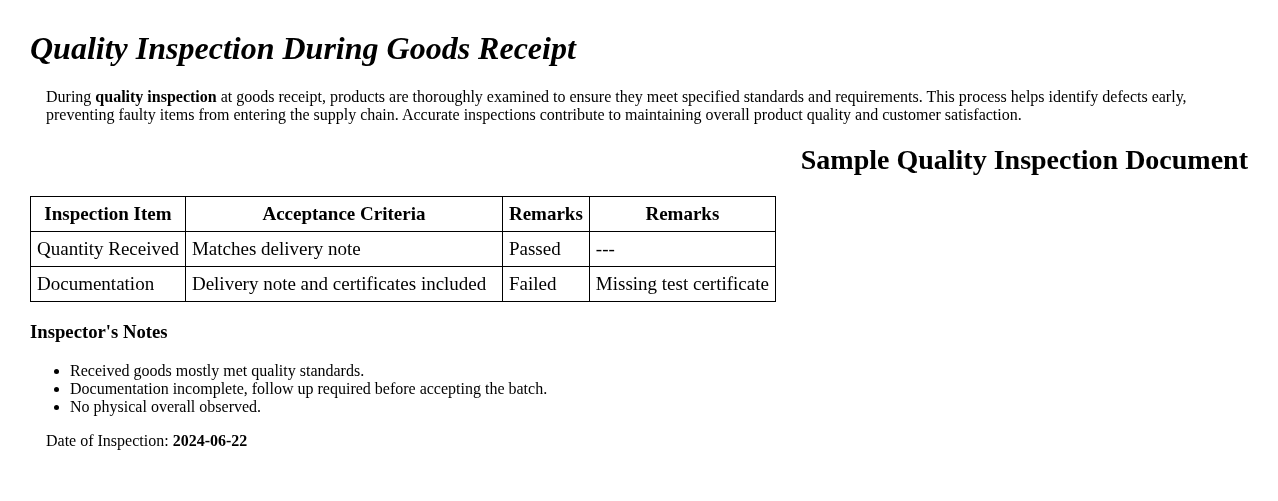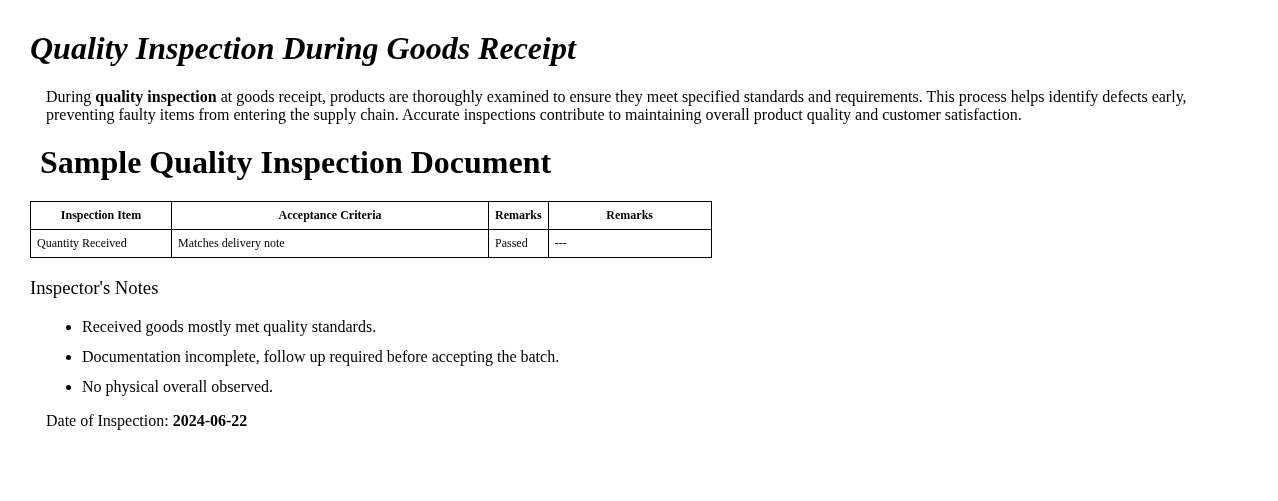--- a/index.html
+++ b/index.html
@@ -12,57 +12,58 @@
     font-family: "Liberation Serif", "DejaVu Serif", serif;
     font-size: 16px;
   }
   h1 {
     font-size: 32px;
     font-weight: bold;
     margin: 21px 0;
     font-style: italic;
   }
   h2 {
-    font-size: 32px;
+    font-size: 28px;
     font-weight: bold;
-    margin: 20px 10px;
+    margin: 20px 0;
+    text-align: right;
   }
   h3 {
     font-size: 18.7px;
-    font-weight: normal;
+    font-weight: bold;
     margin: 19px 0;
   }
   p {
     margin: 16px 16px;
   }
   table {
     border-collapse: collapse;
   }
   th, td {
     border: 1px solid #000000;
     padding: 6px;
     white-space: nowrap;
     text-align: left;
-    font-size: 12px;
+    font-size: 19px;
   }
   th {
     text-align: center;
     font-weight: bold;
   }
   .col-item    { width: 128px; }
   .col-criteria{ width: 304px; }
   .col-result  { width: 41px;  }
   .col-remarks { width: 150px; }
   ul {
     margin: 16px 0;
     padding-left: 40px;
     list-style-type: disc;
   }
   li {
-    margin: 12px;
+    margin: 0;
   }
   b, strong {
     font-weight: bold;
   }
 </style>
 </head>
 <body>
 
 <h1>Quality Inspection During Goods Receipt</h1>
 
@@ -79,20 +80,26 @@
       <th class="col-remarks">Remarks</th>
     </tr>
   </thead>
   <tbody>
     <tr>
       <td>Quantity Received</td>
       <td>Matches delivery note</td>
       <td>Passed</td>
       <td>---</td>
     </tr>
+    <tr>
+      <td>Documentation</td>
+      <td>Delivery note and certificates included</td>
+      <td>Failed</td>
+      <td>Missing test certificate</td>
+    </tr>
   </tbody>
 </table>
 
 <h3>Inspector's Notes</h3>
 
 <ul>
   <li>Received goods mostly met quality standards.</li>
   <li>Documentation incomplete, follow up required before accepting the batch.</li>
   <li>No physical overall observed.</li>
 </ul>

